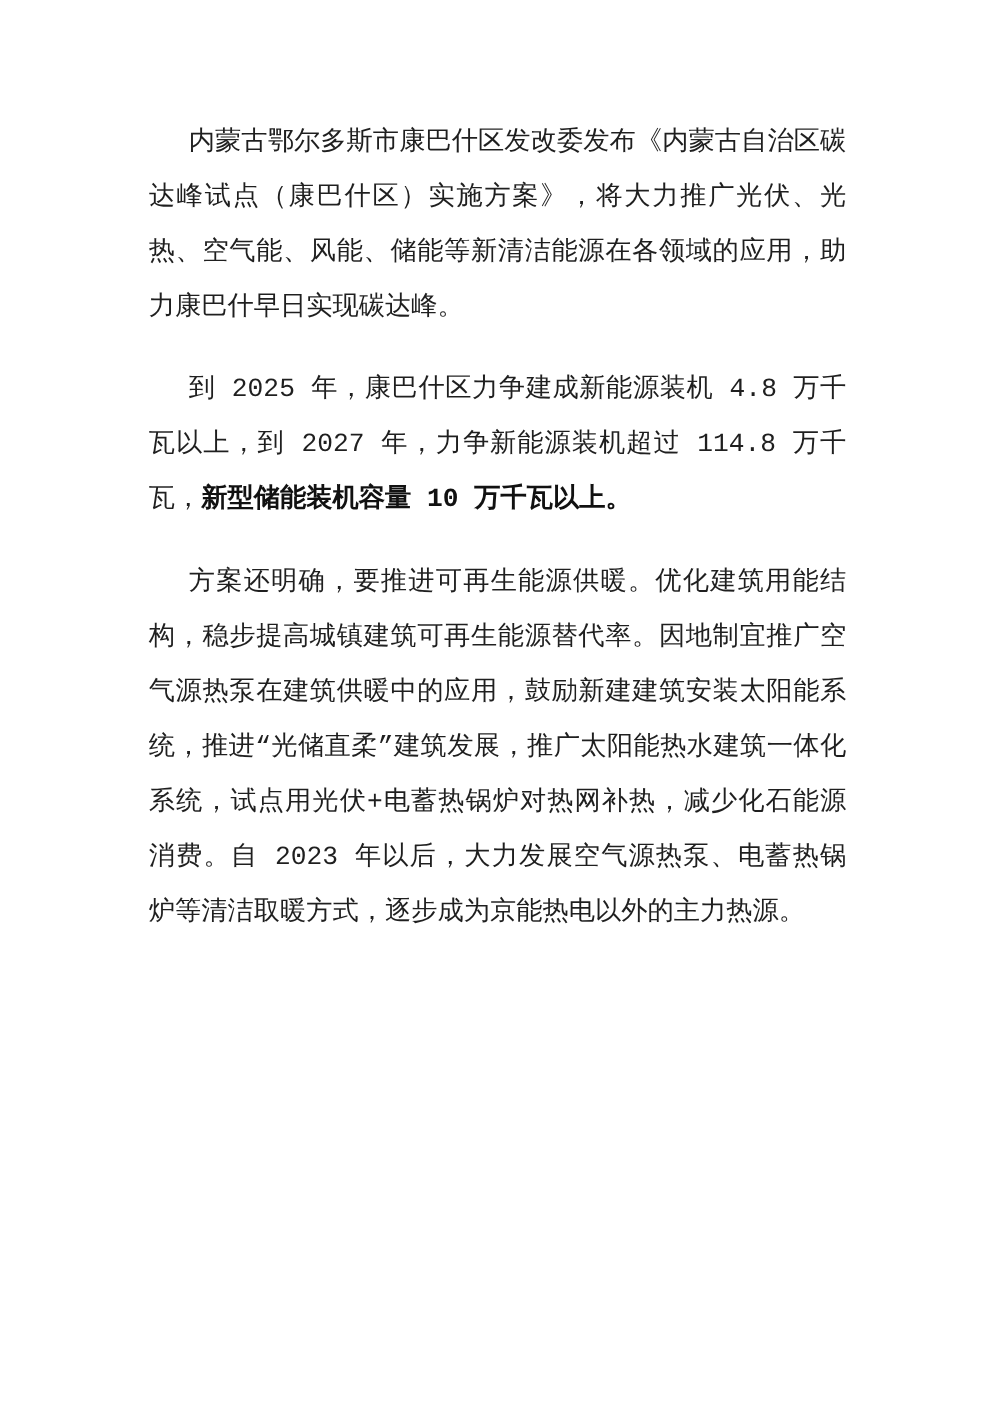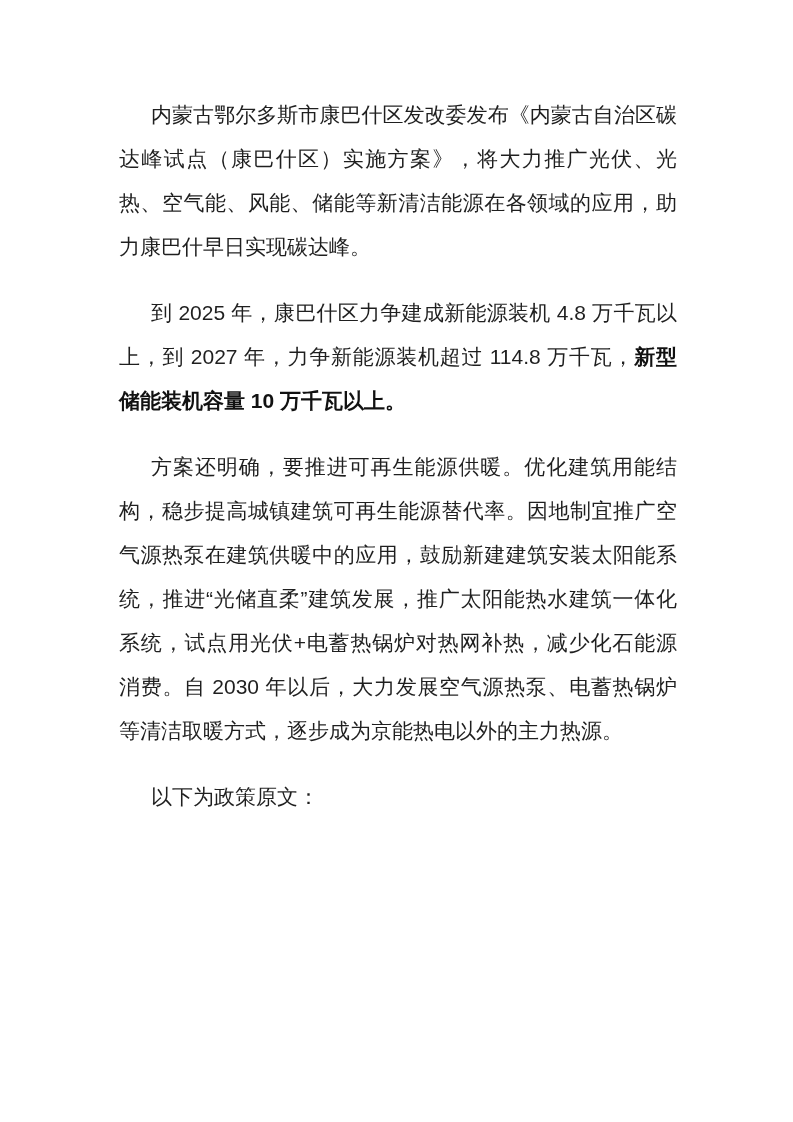--- a/index.html
+++ b/index.html
@@ -18,32 +18,31 @@
     font-family: "Liberation Serif", "DejaVu Serif", serif;
   }
   .para {
     margin: 0 0 22px 0;
     font-size: 21px;
     line-height: 44px;
     color: #1f1f1f;
     text-align: justify;
     text-justify: inter-character;
     text-indent: 32px;
-    font-family: Liberation Sans, sans-serif;
+    font-family: Liberation Mono, monospace;
   }
   .para .bold-run {
     font-weight: bold;
     color: #111111;
   }
 </style>
 </head>
 <body>
 
 <div class="doc-page">
   <p class="para">内蒙古鄂尔多斯市康巴什区发改委发布《内蒙古自治区碳达峰试点（康巴什区）实施方案》，将大力推广光伏、光热、空气能、风能、储能等新清洁能源在各领域的应用，助力康巴什早日实现碳达峰。</p>
 
 
   <p class="para"><span>到 2025 年，康巴什区力争建成新能源装机 4.8 万千瓦以上，到 2027 年，力争新能源装机超过 114.8 万千瓦，</span><span class="bold-run">新型储能装机容量 10 万千瓦以上。</span></p>
 
-  <p class="para">方案还明确，要推进可再生能源供暖。优化建筑用能结构，稳步提高城镇建筑可再生能源替代率。因地制宜推广空气源热泵在建筑供暖中的应用，鼓励新建建筑安装太阳能系统，推进“光储直柔”建筑发展，推广太阳能热水建筑一体化系统，试点用光伏+电蓄热锅炉对热网补热，减少化石能源消费。自 2030 年以后，大力发展空气源热泵、电蓄热锅炉等清洁取暖方式，逐步成为京能热电以外的主力热源。</p>
+  <p class="para">方案还明确，要推进可再生能源供暖。优化建筑用能结构，稳步提高城镇建筑可再生能源替代率。因地制宜推广空气源热泵在建筑供暖中的应用，鼓励新建建筑安装太阳能系统，推进“光储直柔”建筑发展，推广太阳能热水建筑一体化系统，试点用光伏+电蓄热锅炉对热网补热，减少化石能源消费。自 2023 年以后，大力发展空气源热泵、电蓄热锅炉等清洁取暖方式，逐步成为京能热电以外的主力热源。</p>
 
-  <p class="para">以下为政策原文：</p>
 </div>
 
 </body></html>

